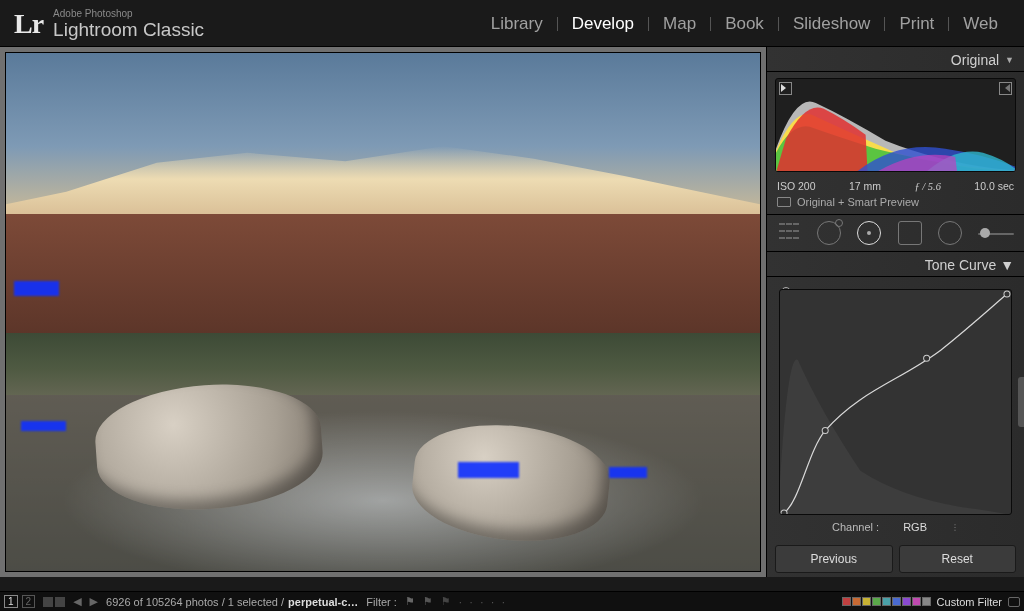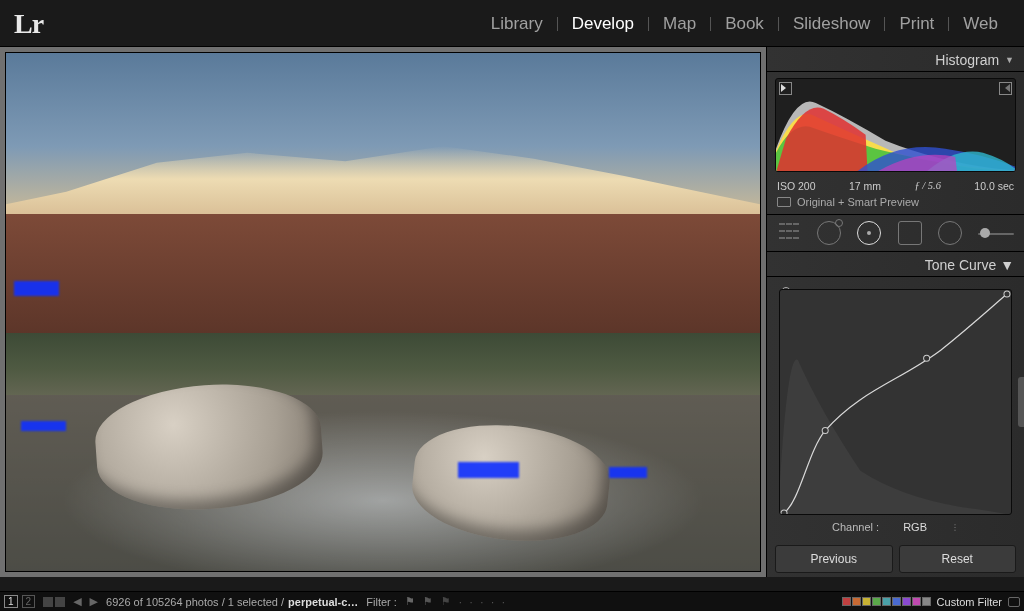--- a/index.html
+++ b/index.html
@@ -46,21 +46,21 @@
   .panel-head{display:flex;justify-content:flex-end;align-items:center;padding:5px 10px 3px;font-size:14px;color:#d0d0d0;border-bottom:1px solid #000;cursor:pointer;}
   .panel-head .tri{margin-left:6px;font-size:9px;color:#aaa;}
   .histo-wrap{padding:6px 8px 4px;}
   .histo{height:94px;position:relative;background:#1f1f1f;border:1px solid #0a0a0a;border-radius:3px;overflow:hidden;}
   .histo svg{position:absolute;inset:0;}
   .clip-ind{position:absolute;top:3px;width:13px;height:13px;border:1px solid #888;}
   .clip-ind.left{left:3px;}
   .clip-ind.right-ind{right:3px;}
   .clip-ind.left::after{content:"";position:absolute;left:1px;top:1px;border-left:5px solid #ddd;border-top:4.5px solid transparent;border-bottom:4.5px solid transparent;}
   .clip-ind.right-ind::after{content:"";position:absolute;right:1px;top:1px;border-right:5px solid #777;border-top:4.5px solid transparent;border-bottom:4.5px solid transparent;}
-  .histo-meta{display:flex;justify-content:space-between;font-size:10.5px;color:#ccc;padding:4px 10px 2px;font-style:italic;}
+  .histo-meta{display:flex;justify-content:space-between;font-size:10.5px;color:#ccc;padding:4px 10px 2px;font-style:italic;align-items:center;}
   .histo-meta span{font-style:normal;}
   .histo-meta .ap{font-style:italic;font-family:Liberation Serif, serif;}
   .preview-line{display:flex;align-items:center;gap:6px;padding:2px 10px 6px;font-size:11px;color:#aaa;border-bottom:1px solid #000;}
   .preview-ico{width:14px;height:10px;border:1px solid #888;border-radius:1px;}
   .toolstrip{display:flex;align-items:center;justify-content:space-between;padding:6px 10px;border-bottom:1px solid #000;gap:8px;}
   .tool{width:24px;height:24px;border-radius:50%;border:1.5px solid #777;display:flex;align-items:center;justify-content:center;cursor:pointer;}
   .tool.square{border-radius:3px;}
   .tool.active{border-color:#ddd;}
   .tool.crop{border:none;display:grid;grid-template-columns:repeat(3,6px);grid-template-rows:repeat(3,6px);gap:1px;}
   .tool.crop span{border:1px solid #666;}
@@ -90,20 +90,24 @@
   .ft-right{margin-left:auto;display:flex;align-items:center;gap:6px;}
   .swatches{display:flex;gap:1px;}
   .sw{width:9px;height:9px;border:1px solid #666;}
 </style>
 </head>
 <body>
 
 <div class="header">
   <div class="logo-block">
     <div class="logo-mark">Lr</div>
+    <div class="logo-title">
+      <div class="logo-supt">Adobe Photoshop</div>
+      <div class="logo-main">Lightroom Classic</div>
+    </div>
   </div>
   <div class="modules" id="modules">
       <div class="mod">Library</div>
       <div class="mod-sep"></div>
       <div class="mod active">Develop</div>
       <div class="mod-sep"></div>
       <div class="mod">Map</div>
       <div class="mod-sep"></div>
       <div class="mod">Book</div>
       <div class="mod-sep"></div>
@@ -126,21 +130,21 @@
       <div class="rock r2"></div>
       <div class="clip c1"></div>
       <div class="clip c2"></div>
       <div class="clip c3"></div>
       <div class="clip c4"></div>
     </div>
   </div>
 
   <div class="right">
     <div class="panel-head">
-      <span>Histogram</span>
+      <span>Original</span>
       <span class="tri">▼</span>
     </div>
     <div class="histo-wrap">
       <div class="histo">
         <div class="clip-ind left"></div>
         <div class="clip-ind right-ind"></div>
         <svg viewBox="0 0 240 94" preserveAspectRatio="none">
           <path d="M0,94 L0,70 Q20,14 40,24 Q70,38 110,62 Q160,82 220,90 L240,92 L240,94 Z" fill="#b8b8b8"></path>
           <path d="M0,94 L0,72 Q18,30 36,36 Q70,52 120,74 Q170,88 240,92 L240,94 Z" fill="#ffe040" opacity=".9"></path>
           <path d="M0,94 L0,74 Q16,44 34,48 Q62,58 100,70 Q140,80 200,90 L240,93 L240,94 Z" fill="#40c040" opacity=".85"></path>

